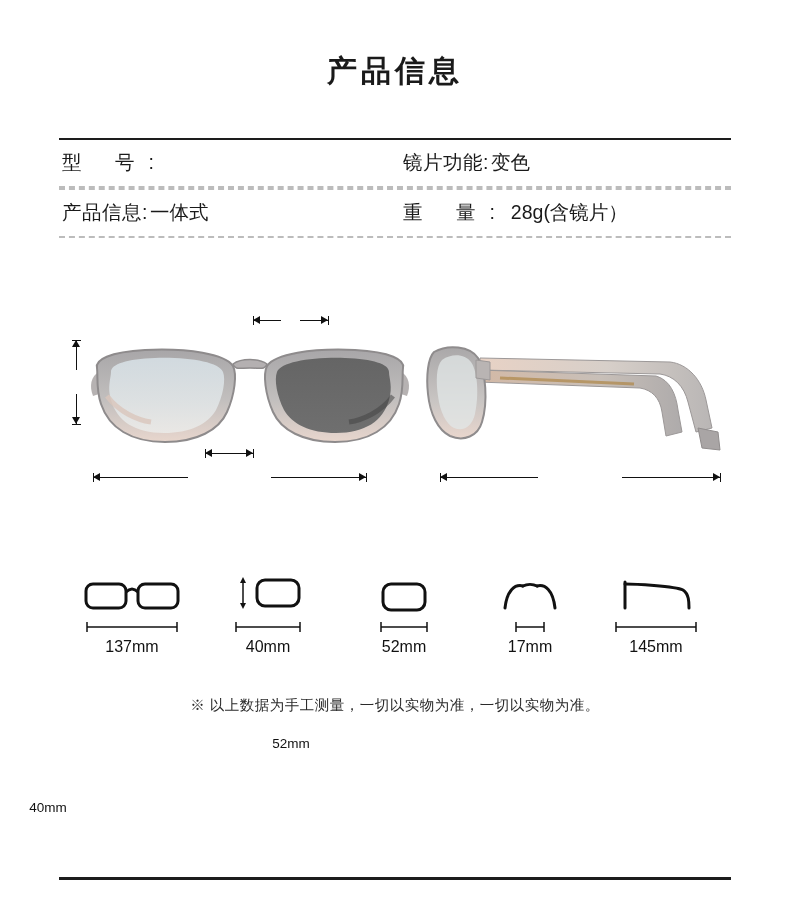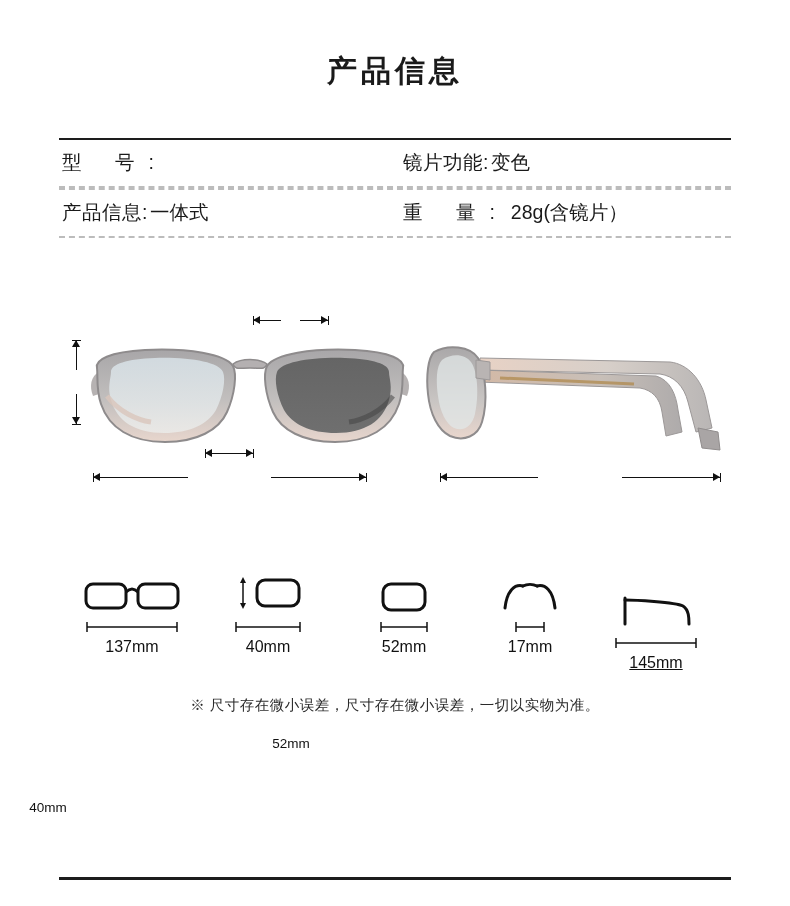--- a/index.html
+++ b/index.html
@@ -384,33 +384,33 @@
     <div class="measure">
       <svg width="34" height="12" viewBox="0 0 34 12" style="display:block;margin:0 auto;">
         <line x1="3" y1="6" x2="31" y2="6" stroke="#111" stroke-width="1.5"></line>
         <line x1="3" y1="1" x2="3" y2="11" stroke="#111" stroke-width="1.5"></line>
         <line x1="31" y1="1" x2="31" y2="11" stroke="#111" stroke-width="1.5"></line>
       </svg>
     </div>
     <div class="cap-text">17mm</div>
   </div>
 
-  <div class="icon-cell" style="left:586px; top:16px;text-decoration:underline;">
+  <div class="icon-cell" style="left:586px; top:0;">
     <div class="glyph">
       <svg width="90" height="36" viewBox="0 0 90 36">
         <path d="M14,4 L14,30" fill="none" stroke="#111" stroke-width="3" stroke-linecap="round"></path>
         <path d="M14,6 C22,6 64,8 72,12 C78,16 78,24 78,30" fill="none" stroke="#111" stroke-width="3" stroke-linecap="round"></path>
       </svg>
     </div>
     <div class="measure">
       <svg width="86" height="12" viewBox="0 0 86 12" style="display:block;margin:0 auto;">
         <line x1="3" y1="6" x2="83" y2="6" stroke="#111" stroke-width="1.5"></line>
         <line x1="3" y1="1" x2="3" y2="11" stroke="#111" stroke-width="1.5"></line>
         <line x1="83" y1="1" x2="83" y2="11" stroke="#111" stroke-width="1.5"></line>
       </svg>
     </div>
     <div class="cap-text">145mm</div>
   </div>
 </div>
 
-<div class="footnote">※ 尺寸存在微小误差，尺寸存在微小误差，一切以实物为准。</div>
+<div class="footnote">※ 以上数据为手工测量，一切以实物为准，一切以实物为准。</div>
 
 <div class="bottom-rule"></div>
 
 </body></html>

